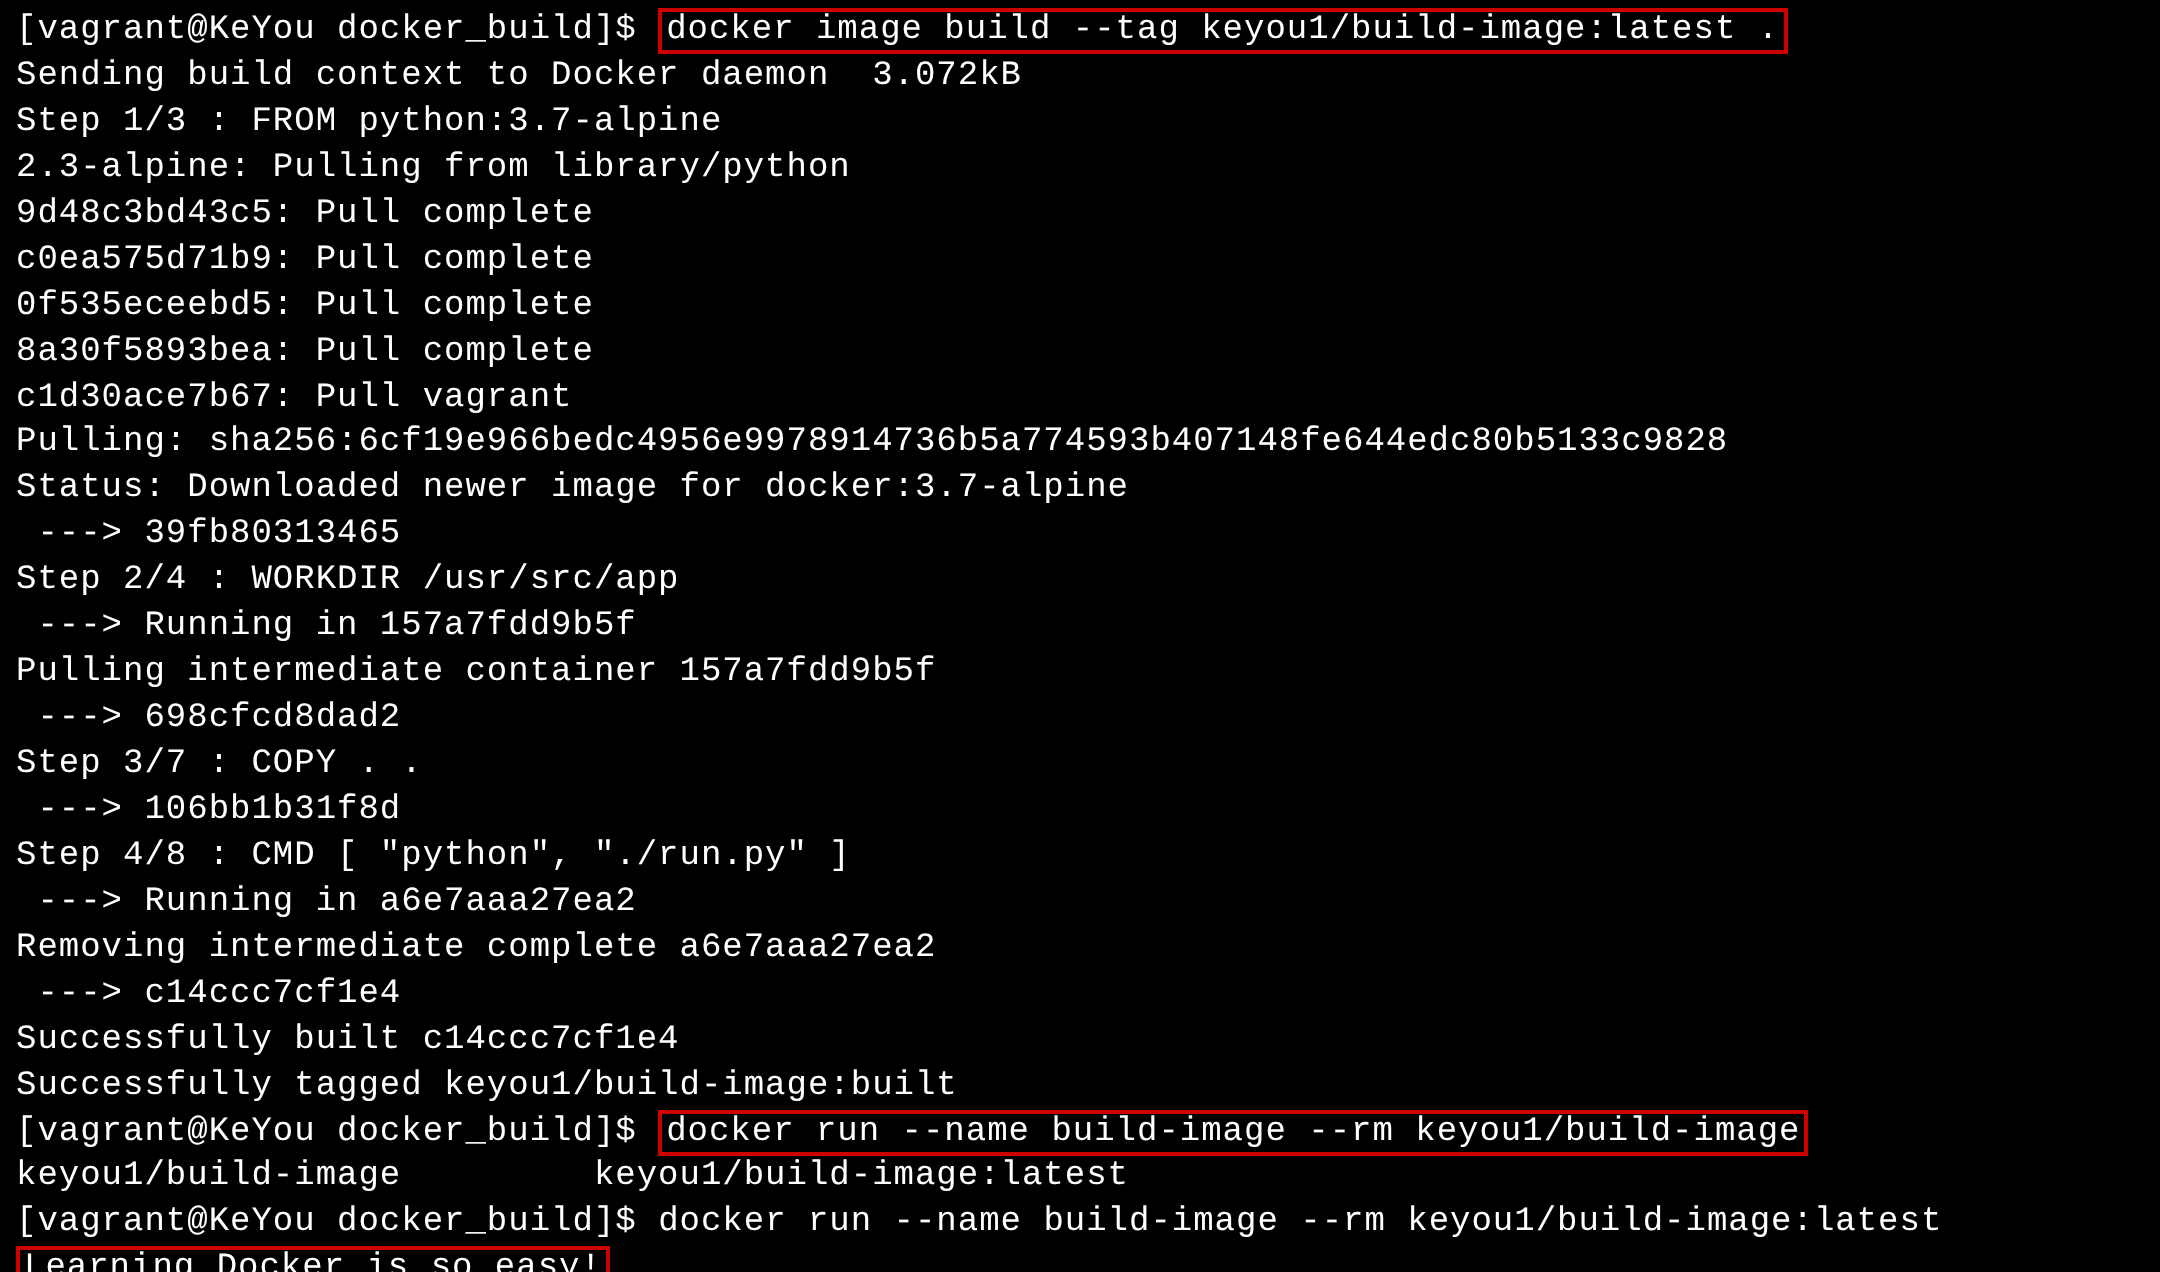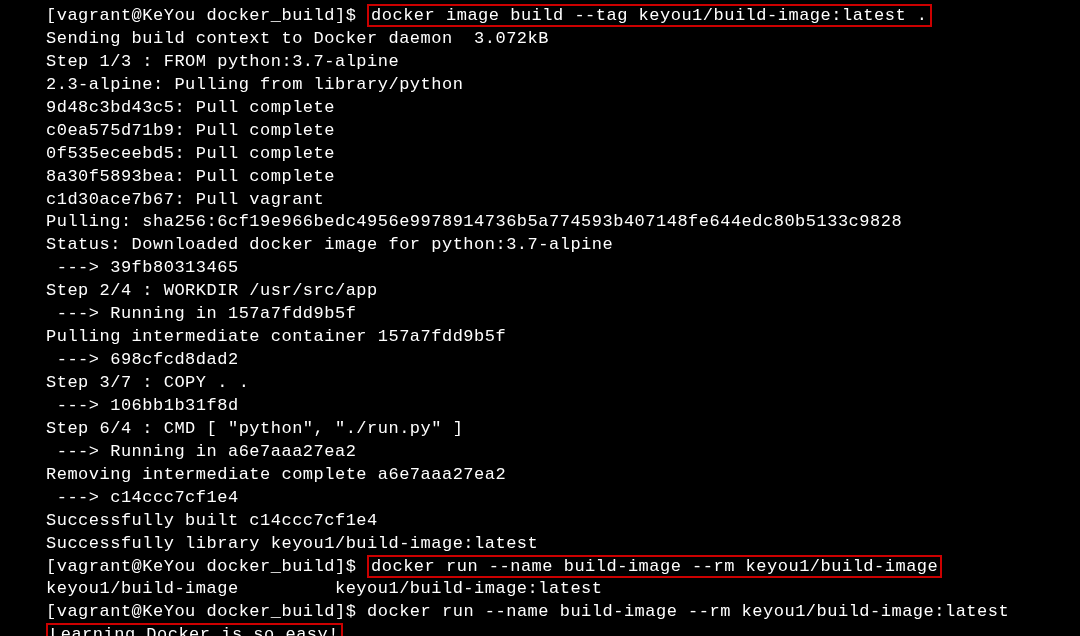--- a/index.html
+++ b/index.html
@@ -25,52 +25,51 @@
     .prompt {
       color: #ffffff;
     }
     .highlight-box {
       border: 2px solid #cc0000;
       display: inline;
       padding: 0 2px;
     }
     .row {
       display: block;
-      margin-left: 38px;
     }
   </style>
 </head>
 <body>
 
 <div class="row">
   <span class="line prompt">[vagrant@KeYou docker_build]$ </span><span class="highlight-box"><span class="line">docker image build --tag keyou1/build-image:latest .</span></span>
 </div>
 <div class="row line">Sending build context to Docker daemon  3.072kB</div>
 <div class="row line">Step 1/3 : FROM python:3.7-alpine</div>
 <div class="row line">2.3-alpine: Pulling from library/python</div>
 <div class="row line">9d48c3bd43c5: Pull complete</div>
 <div class="row line">c0ea575d71b9: Pull complete</div>
 <div class="row line">0f535eceebd5: Pull complete</div>
 <div class="row line">8a30f5893bea: Pull complete</div>
 <div class="row line">c1d30ace7b67: Pull vagrant</div>
 <div class="row line">Pulling: sha256:6cf19e966bedc4956e9978914736b5a774593b407148fe644edc80b5133c9828</div>
-<div class="row line">Status: Downloaded docker image for python:3.7-alpine</div>
+<div class="row line">Status: Downloaded newer image for docker:3.7-alpine</div>
 <div class="row line"> ---&gt; 39fb80313465</div>
 <div class="row line">Step 2/4 : WORKDIR /usr/src/app</div>
 <div class="row line"> ---&gt; Running in 157a7fdd9b5f</div>
 <div class="row line">Pulling intermediate container 157a7fdd9b5f</div>
 <div class="row line"> ---&gt; 698cfcd8dad2</div>
 <div class="row line">Step 3/7 : COPY . .</div>
 <div class="row line"> ---&gt; 106bb1b31f8d</div>
-<div class="row line">Step 6/4 : CMD [ "python", "./run.py" ]</div>
+<div class="row line">Step 4/8 : CMD [ "python", "./run.py" ]</div>
 <div class="row line"> ---&gt; Running in a6e7aaa27ea2</div>
 <div class="row line">Removing intermediate complete a6e7aaa27ea2</div>
 <div class="row line"> ---&gt; c14ccc7cf1e4</div>
 <div class="row line">Successfully built c14ccc7cf1e4</div>
-<div class="row line">Successfully library keyou1/build-image:latest</div>
+<div class="row line">Successfully tagged keyou1/build-image:built</div>
 <div class="row">
   <span class="line prompt">[vagrant@KeYou docker_build]$ </span><span class="highlight-box"><span class="line">docker run --name build-image --rm keyou1/build-image</span></span>
 </div>
 <div class="row line">keyou1/build-image         keyou1/build-image:latest</div>
 <div class="row">
   <span class="line prompt">[vagrant@KeYou docker_build]$ </span><span class="line">docker run --name build-image --rm keyou1/build-image:latest</span>
 </div>
 <div class="row">
   <span class="highlight-box"><span class="line">Learning Docker is so easy!</span></span>
 </div>

